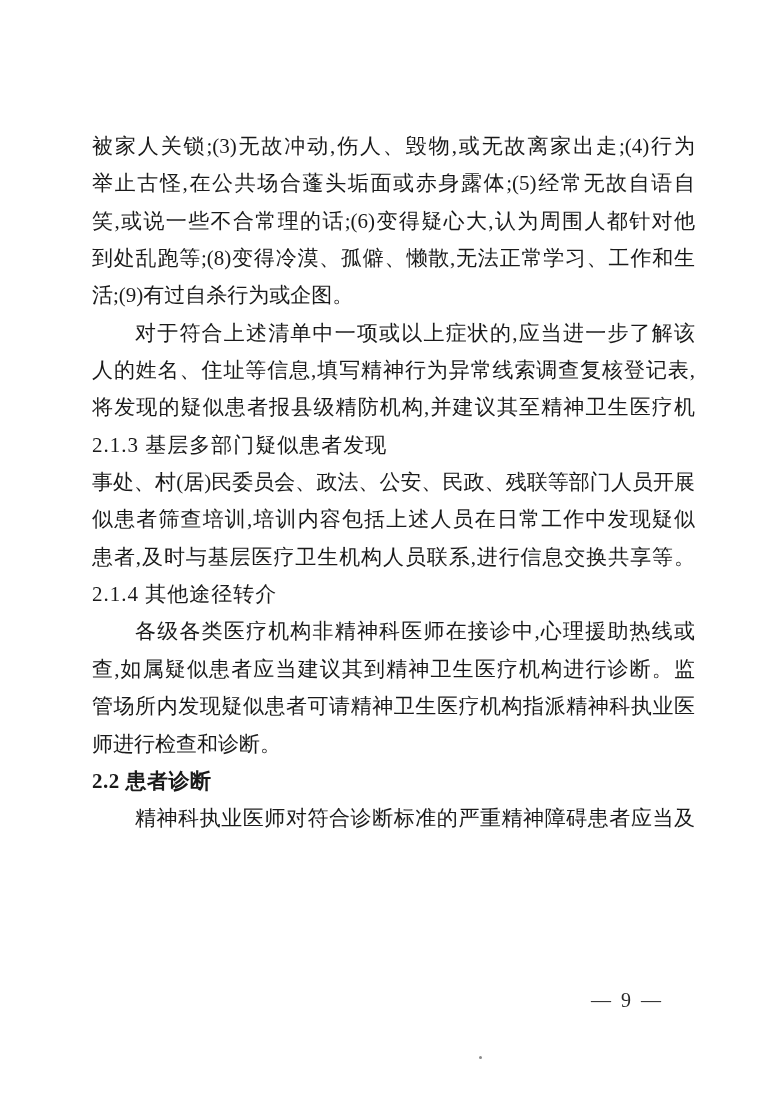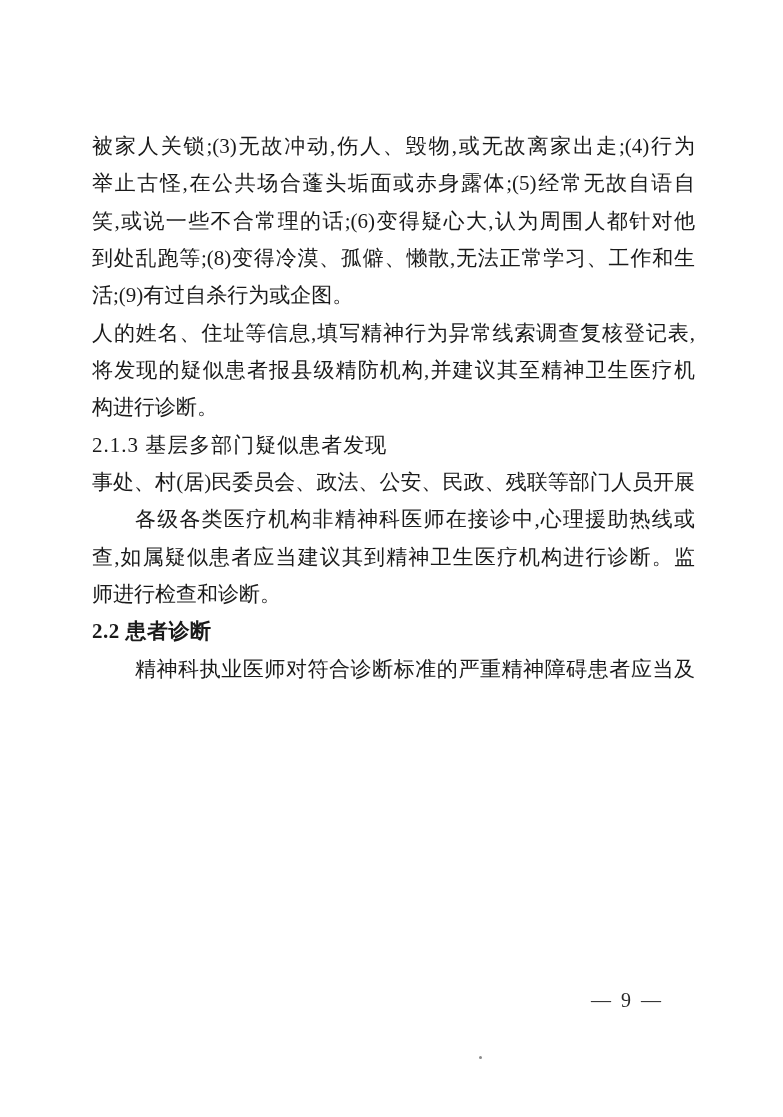--- a/index.html
+++ b/index.html
@@ -75,27 +75,31 @@
 <body>
 
 <div class="page">
 
   <div class="text-block">
     <div class="line fill">被家人关锁;(3)无故冲动,伤人、毁物,或无故离家出走;(4)行为</div>
     <div class="line fill">举止古怪,在公共场合蓬头垢面或赤身露体;(5)经常无故自语自</div>
     <div class="line fill">笑,或说一些不合常理的话;(6)变得疑心大,认为周围人都针对他</div>
     <div class="line fill">到处乱跑等;(8)变得冷漠、孤僻、懒散,无法正常学习、工作和生</div>
     <div class="line plain">活;(9)有过自杀行为或企图。</div>
+    <div class="line indent fill">对于符合上述清单中一项或以上症状的,应当进一步了解该</div>
     <div class="line fill">人的姓名、住址等信息,填写精神行为异常线索调查复核登记表,</div>
     <div class="line fill">将发现的疑似患者报县级精防机构,并建议其至精神卫生医疗机</div>
-    <div class="line plain">构进行诊断。</div>
     <div class="line heading">2.1.3 基层多部门疑似患者发现</div>
     <div class="line fill">事处、村(居)民委员会、政法、公安、民政、残联等部门人员开展疑</div>
+    <div class="line fill">似患者筛查培训,培训内容包括上述人员在日常工作中发现疑似</div>
+    <div class="line fill">患者,及时与基层医疗卫生机构人员联系,进行信息交换共享等。</div>
+    <div class="line heading">2.1.4 其他途径转介</div>
     <div class="line indent fill">各级各类医疗机构非精神科医师在接诊中,心理援助热线或</div>
     <div class="line fill">查,如属疑似患者应当建议其到精神卫生医疗机构进行诊断。监</div>
+    <div class="line fill">管场所内发现疑似患者可请精神卫生医疗机构指派精神科执业医</div>
     <div class="line plain">师进行检查和诊断。</div>
     <div class="line heading bold">2.2 患者诊断</div>
     <div class="line indent fill">精神科执业医师对符合诊断标准的严重精神障碍患者应当及</div>
   </div>
 
   <div class="page-footer">— 9 —</div>
 
   <div class="speck"></div>
 
 </div>

